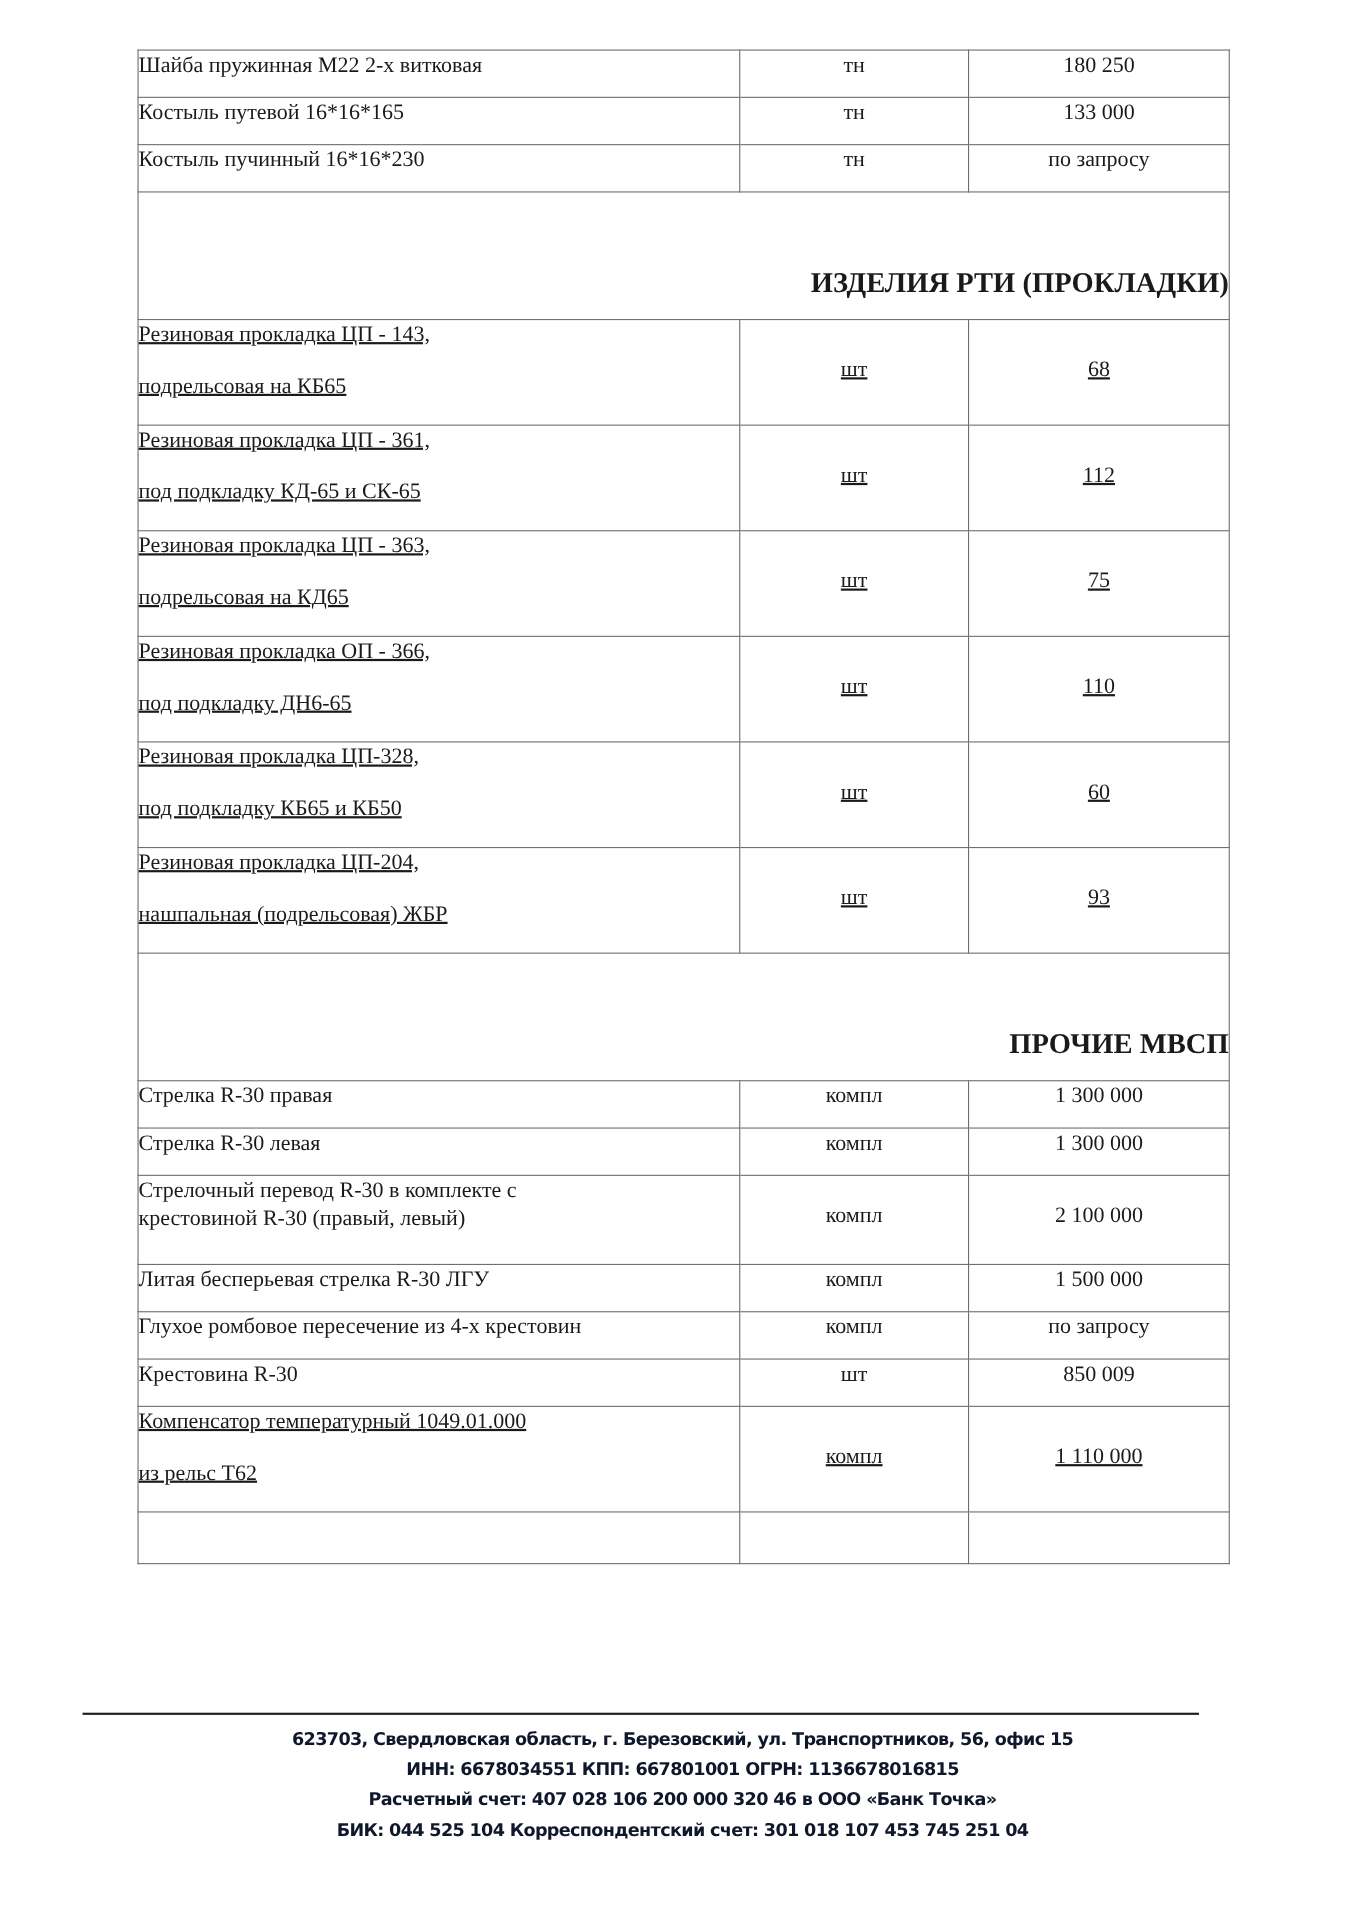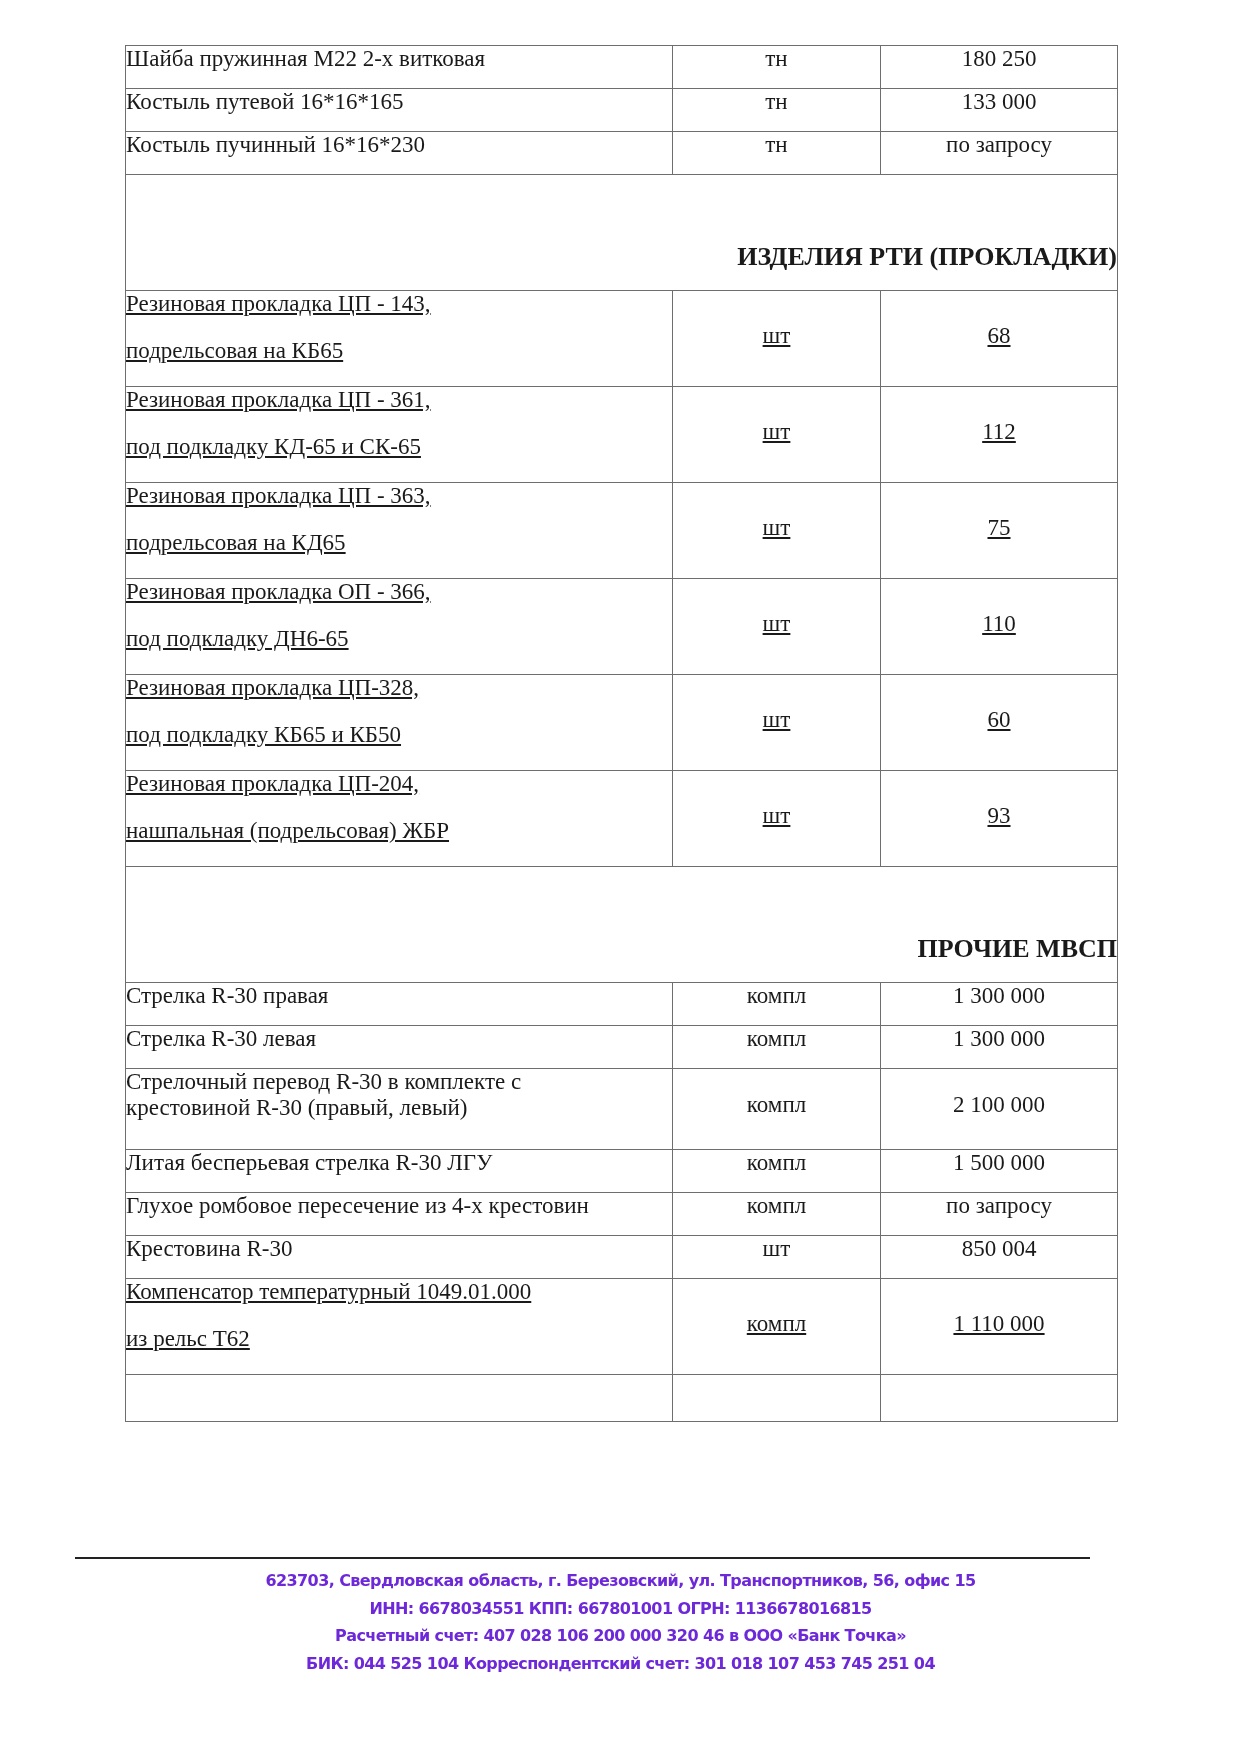--- a/index.html
+++ b/index.html
@@ -1,40 +1,40 @@
 <!DOCTYPE html>
 <html><head>
 <meta charset="utf-8">
 <style>
   html, body { margin: 0; padding: 0; background: #ffffff; }
   body { width: 1241px; height: 1754px; position: relative; overflow: hidden;
          font-family: "Liberation Serif", "DejaVu Serif", serif; color: #1a1a1a; }
   table.price { position: absolute; left: 125px; top: 45px; width: 992px;
                 border-collapse: collapse; table-layout: fixed; }
   table.price td { border: 1.5px solid #6e6e6e; padding: 0; vertical-align: top;
-                   font-size: 23px; line-height: 26px; }
+                   font-size: 20px; line-height: 26px; }
   col.c1 { width: 547px; } col.c2 { width: 208px; } col.c3 { width: 237px; }
   td.name { padding: 6px 0 0 12px; }
   td.unit, td.price-cell { text-align: center; padding-top: 6px; }
   td.unit { font-size: 19px; }
   tr.single td { height: 42px; }
   tr.double td { height: 89px; text-decoration: underline; }
   tr.double td.name .l2 { display: block; margin-top: 21px; }
   tr.double td.unit, tr.double td.price-cell { vertical-align: middle; padding-top: 0; padding-bottom: 6px; }
   tr.tight td { height: 72px; margin-left: 16px; }
   tr.tight td.name .l2 { display: block; margin-top: 0; }
   tr.tight td.unit, tr.tight td.price-cell { vertical-align: middle; padding-top: 0; padding-bottom: 8px; }
   tr.section td { height: 95px; text-align: right; vertical-align: bottom;
                   font-weight: bold; font-size: 26px; padding-bottom: 20px; }
   tr.empty td { height: 46px; }
   .footer-rule { position: absolute; left: 75px; width: 1015px; top: 1557px; height: 0;
                  border-top: 2px solid #222; }
   .footer { position: absolute; left: 0; width: 1241px; top: 1567px; text-align: center;
             font-family: "DejaVu Sans", "Liberation Sans", sans-serif; font-weight: bold;
-            font-size: 16px; line-height: 27.5px; color: #6d28d9; letter-spacing: -0.6px; }
+            font-size: 16px; line-height: 27.5px; color: #0f172a; letter-spacing: -0.6px; }
   .footer div { white-space: nowrap; }
 </style>
 </head>
 <body>
 
 <table class="price">
   <colgroup>
       <col class="c1">
       <col class="c2">
       <col class="c3">
@@ -116,21 +116,21 @@
       <td class="price-cell">1 500 000</td>
     </tr>
     <tr class="single">
       <td class="name">Глухое ромбовое пересечение из 4-х крестовин</td>
       <td class="unit">компл</td>
       <td class="price-cell">по запросу</td>
     </tr>
     <tr class="single">
       <td class="name">Крестовина R-30</td>
       <td class="unit">шт</td>
-      <td class="price-cell">850 004</td>
+      <td class="price-cell">850 009</td>
     </tr>
     <tr class="double">
       <td class="name"><span>Компенсатор температурный 1049.01.000</span><span class="l2">из рельс Т62</span></td>
       <td class="unit">компл</td>
       <td class="price-cell">1 110 000</td>
     </tr>
 
     <tr class="empty">
       <td></td>
       <td></td>

